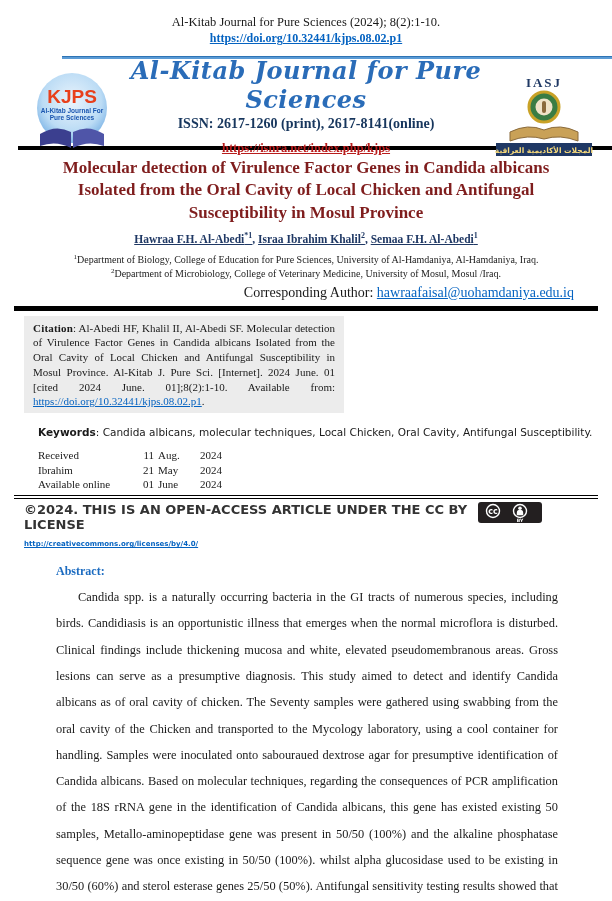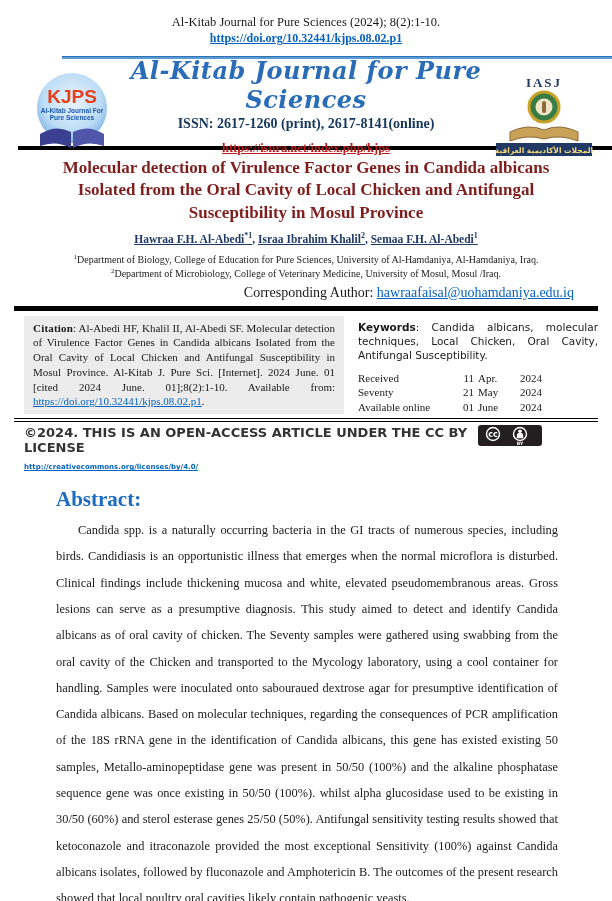--- a/index.html
+++ b/index.html
@@ -31,26 +31,26 @@
   .article-title { font-size: 17px; font-weight: bold; color: #7f1d1d; line-height: 1.32; }
   .authors-line { margin-top: 7px; font-size: 11.5px; font-weight: bold; color: #1f3864; }
   .author { text-decoration: underline; }
   .author sup { font-size: 8px; }
   .affiliations { margin-top: 8px; font-size: 10px; color: #1a1a1a; line-height: 1.35; }
   .affiliations sup { font-size: 7px; }
   .corresponding { margin-top: 4px; font-size: 14px; text-align: right; }
   .email-link { color: #0563c1; text-decoration: underline; }
 
   
-  .cite-section { display: flex; margin: 5px 14px 0 24px; }
+  .cite-section { display: flex; margin: 5px 14px 0 24px; flex-direction: column; }
   .citation-box { width: 320px; background: #ececec; padding: 5px 9px 4px;
                   font-size: 11px; line-height: 1.34; text-align: justify; }
   .citation-box b { letter-spacing: 0.2px; }
   .cite-link { color: #0563c1; text-decoration: underline; }
-  .keywords-box { flex: 1; padding: 4px 0 0 14px; }
+  .keywords-box { flex: 1; padding: 4px 0 0 14px; margin-top: 8px; }
   .kw-par { font-family: "DejaVu Sans", sans-serif; font-size: 10.5px; line-height: 1.35; text-align: justify; }
   .history { margin-top: 9px; font-size: 11px; }
   .history-title { font-weight: bold; font-size: 11.5px; }
   .hist-row { display: flex; line-height: 1.3; }
   .hist-label { width: 98px; }
   .hist-day { width: 22px; text-align: right; padding-right: 4px; font-family: Liberation Serif, serif; }
   .hist-month { width: 42px; }
   .hist-year { width: 40px; }
 
   .double-rule { margin: 4px 14px 0; height: 4px;
@@ -58,21 +58,21 @@
 
   
   .license-row { display: flex; justify-content: space-between; align-items: flex-start;
                  margin: 3px 70px 0 24px; }
   .license-text { font-family: "DejaVu Sans", sans-serif; font-size: 13px; font-weight: bold; color: #333; }
   .license-link { display: inline-block; font-family: "DejaVu Sans", sans-serif; font-size: 7px;
                   font-weight: bold; color: #0563c1; text-decoration: underline; margin-top: 2px; }
 
   
   .abstract { margin: 14px 54px 0 56px; }
-  .abstract-heading { font-size: 21px; font-weight: bold; color: #1b6bc0; }
+  .abstract-heading { font-size: 12px; font-weight: bold; color: #1b6bc0; }
   .abstract-body { margin-top: 5px; font-size: 12.4px; line-height: 2.12; text-align: justify;
                    text-indent: 22px; }
   .final-keywords { margin-top: 8px; font-size: 12.4px; line-height: 1.75; text-align: justify; }
   .final-kw-label { font-size: 14.5px; font-weight: bold; color: #2f7bc3; }
 </style>
 </head>
 <body>
 
 <div class="top-header">
   <div>Al-Kitab Journal for Pure Sciences (2024); 8(2):1-10.</div>
@@ -148,25 +148,25 @@
   </div>
 
   <div class="keywords-box">
     <div class="kw-par">
       <b>Keywords</b><span>:  Candida  albicans,  molecular techniques, Local Chicken, Oral Cavity, Antifungal Susceptibility.</span>
     </div>
     <div class="history">
       <div class="hist-row">
         <span class="hist-label">Received</span>
           <span class="hist-day">11</span>
-          <span class="hist-month">Apr.</span>
+          <span class="hist-month">Aug.</span>
           <span class="hist-year">2024</span>
       </div>
       <div class="hist-row">
-        <span class="hist-label">Seventy</span>
+        <span class="hist-label">Ibrahim</span>
           <span class="hist-day">21</span>
           <span class="hist-month">May</span>
           <span class="hist-year">2024</span>
       </div>
       <div class="hist-row">
         <span class="hist-label">Available online</span>
           <span class="hist-day">01</span>
           <span class="hist-month">June</span>
           <span class="hist-year">2024</span>
       </div>

